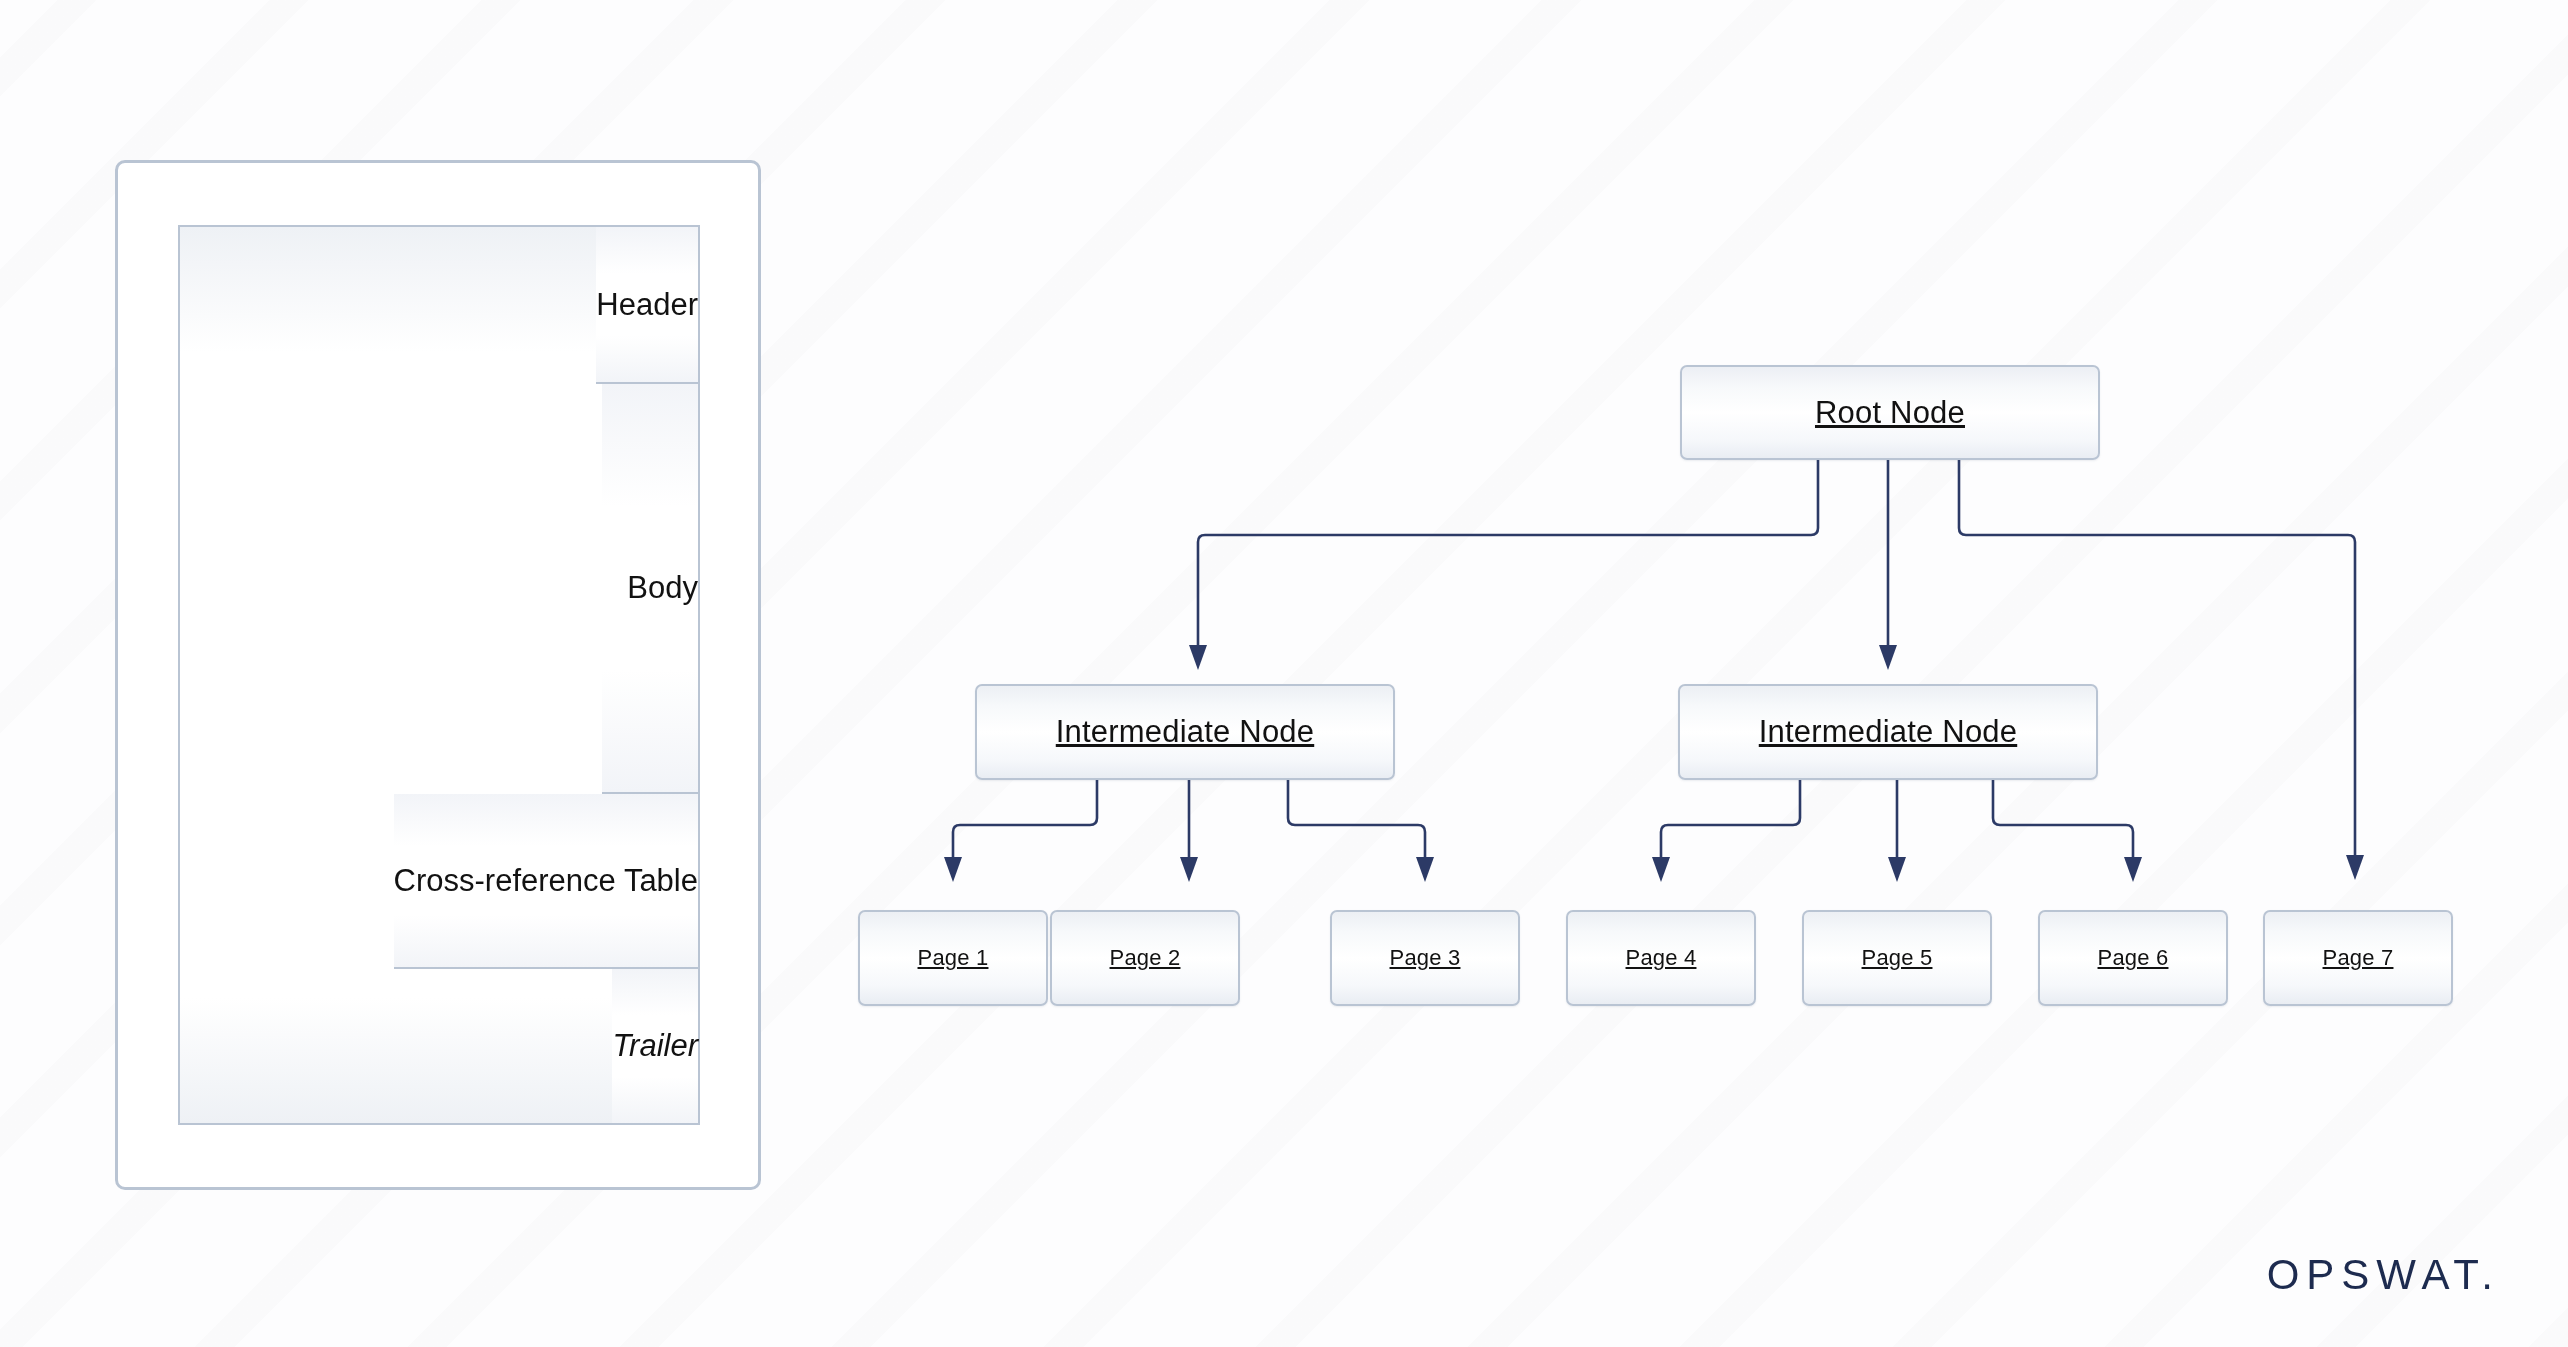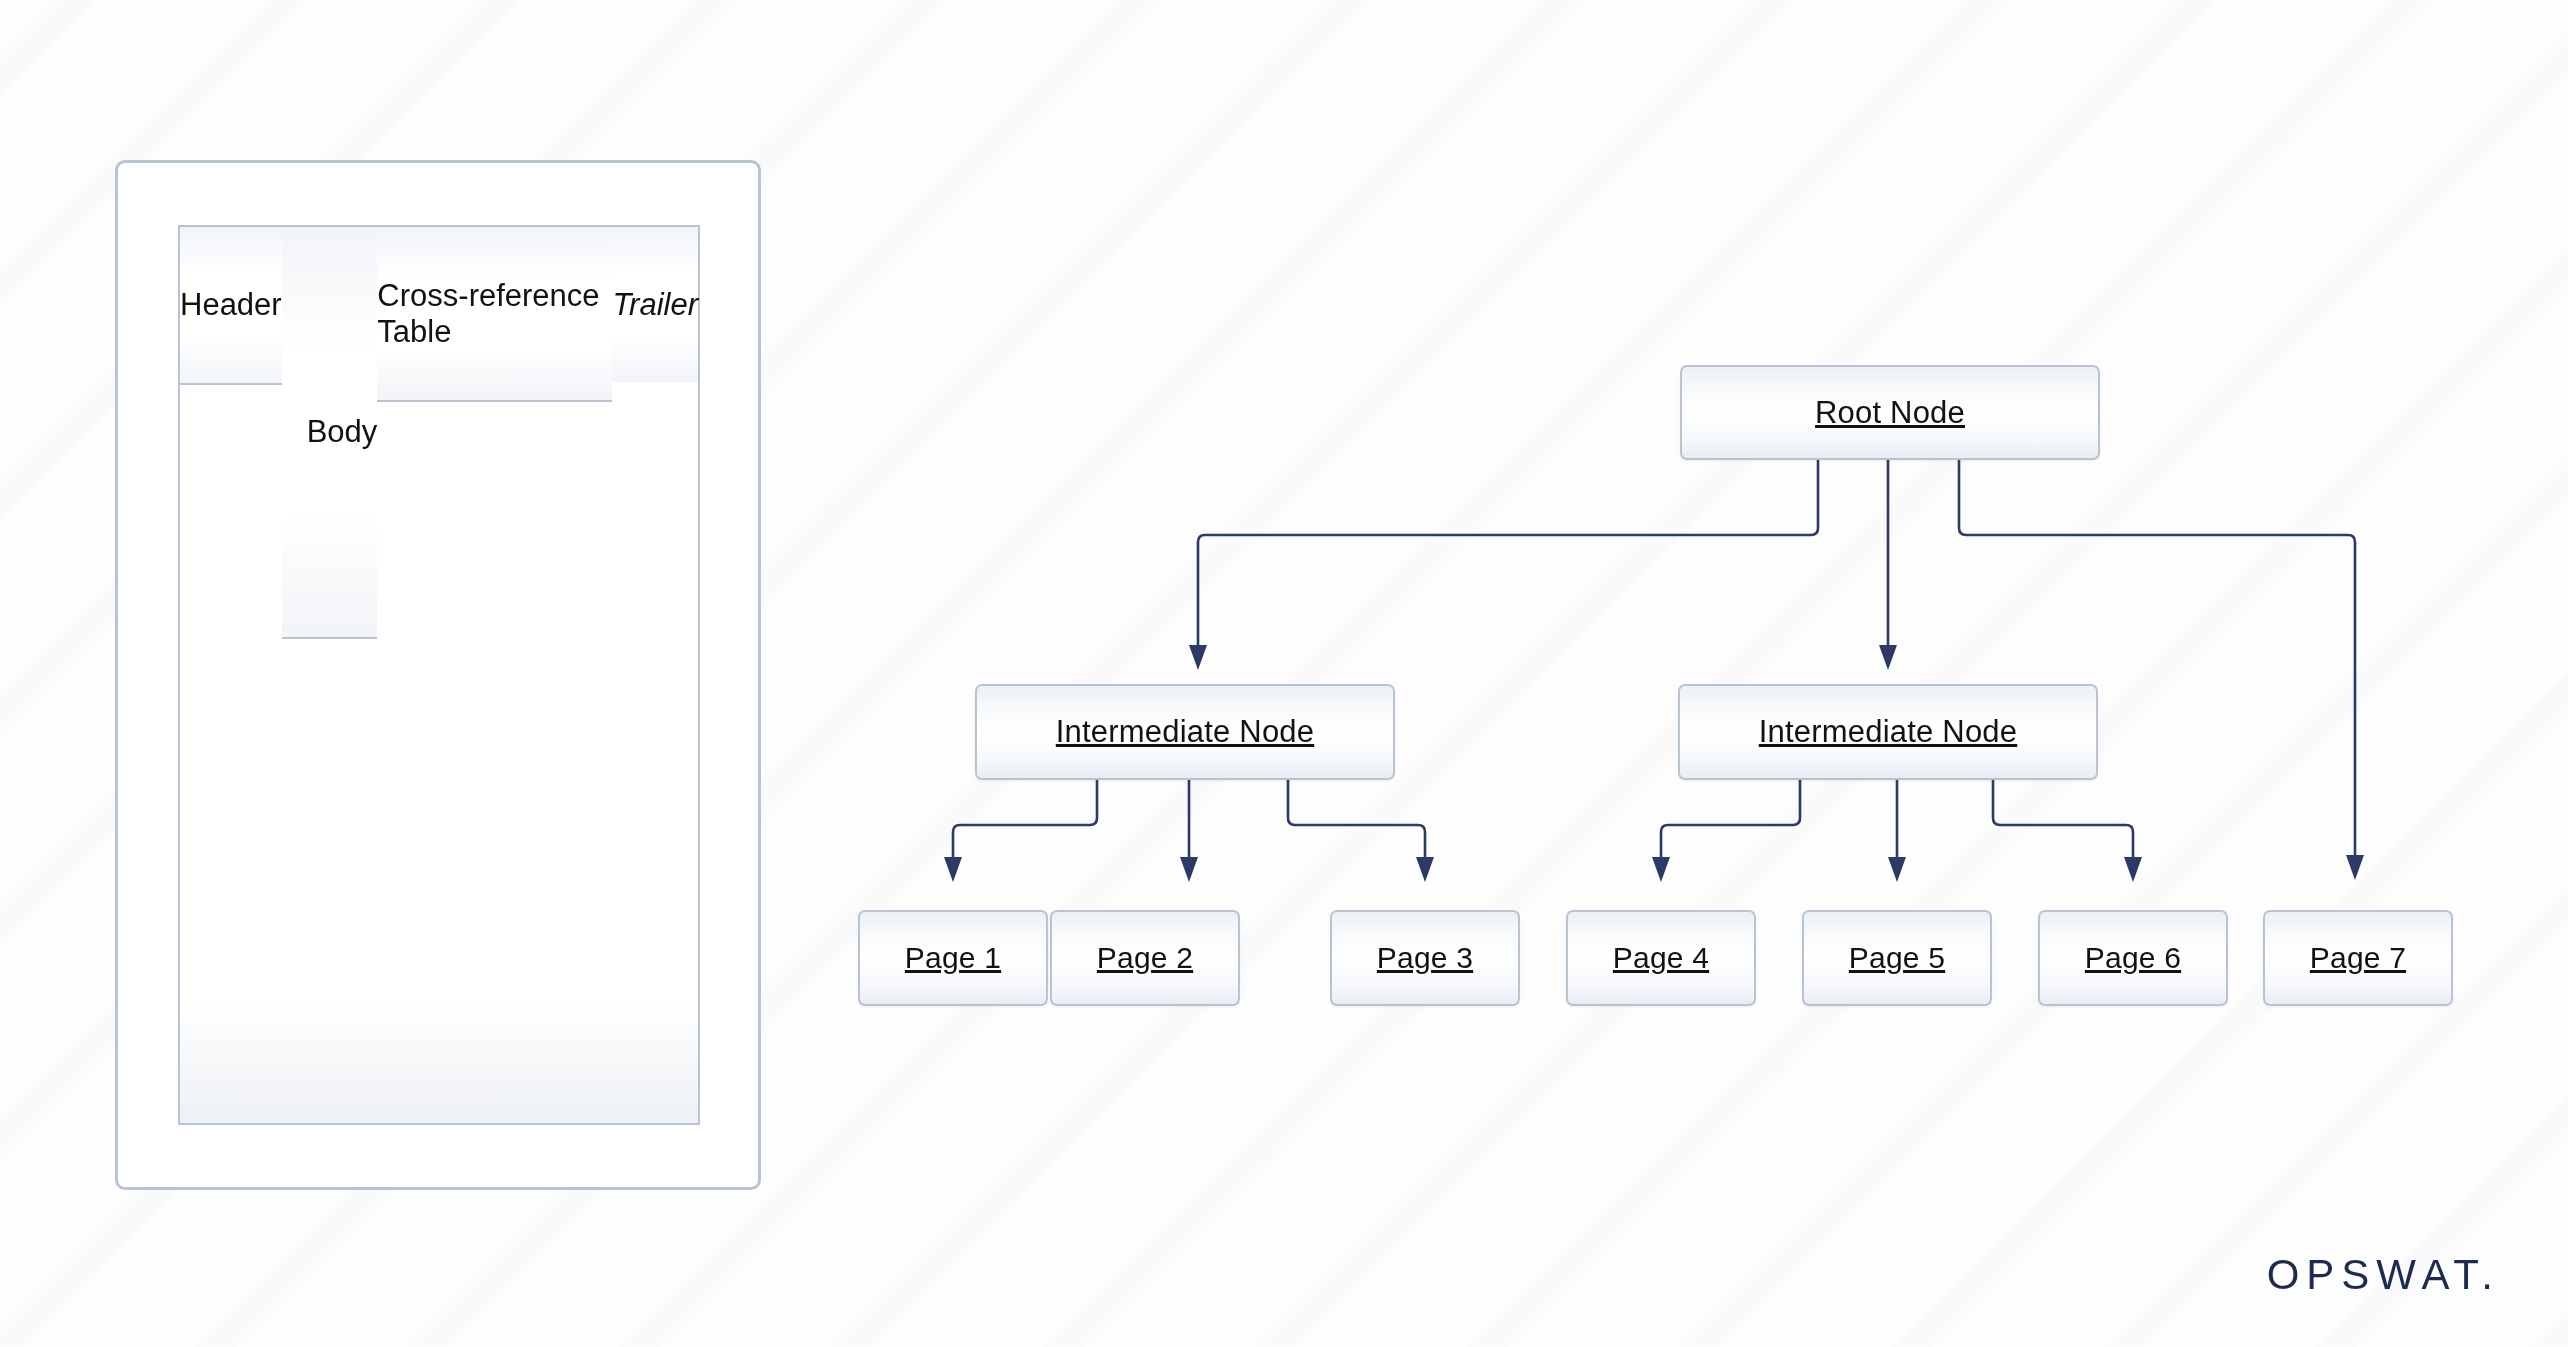--- a/index.html
+++ b/index.html
@@ -47,41 +47,41 @@
     border:3px solid #b9c4d3;
     border-radius:10px;
     background:#ffffff;
   }
   #doc-stack{
     position:absolute;
     left:178px;top:225px;width:522px;height:900px;
     box-sizing:border-box;
     border:2px solid #b9c4d3;
     background:linear-gradient(to bottom,#eef1f5 0%,#ffffff 14%,#ffffff 86%,#eef1f5 100%);
-    display:flex;
+    display:flex;flex-direction:column;align-items:flex-end;
   }
   .doc-sec{
     box-sizing:border-box;
     display:flex;align-items:center;justify-content:center;
     color:#121212;font-size:31px;
     border-bottom:2px solid #b9c4d3;
     background:linear-gradient(to bottom,#f2f4f8 0%,#ffffff 30%,#ffffff 70%,#f2f4f8 100%);
   }
   .doc-sec:last-child{border-bottom:none;font-style:italic;}
   #sec-header{height:158px;}
   #sec-body{height:412px;padding-left:25px;}
   #sec-xref{height:175px;}
   #sec-trailer{height:155px;}
 
   
   #root-node{left:1680px;top:365px;width:420px;height:95px;}
   #inter-node-1{left:975px;top:684px;width:420px;height:96px;}
   #inter-node-2{left:1678px;top:684px;width:420px;height:96px;}
 
-  .page-box{top:910px;width:190px;height:96px;font-size:30px;}
+  .page-box{top:910px;width:190px;height:96px;font-size:22px;}
   #page-1{left:858px;}
   #page-2{left:1050px;}
   #page-3{left:1330px;}
   #page-4{left:1566px;}
   #page-5{left:1802px;}
   #page-6{left:2038px;}
   #page-7{left:2263px;}
 
   
   #connectors{

